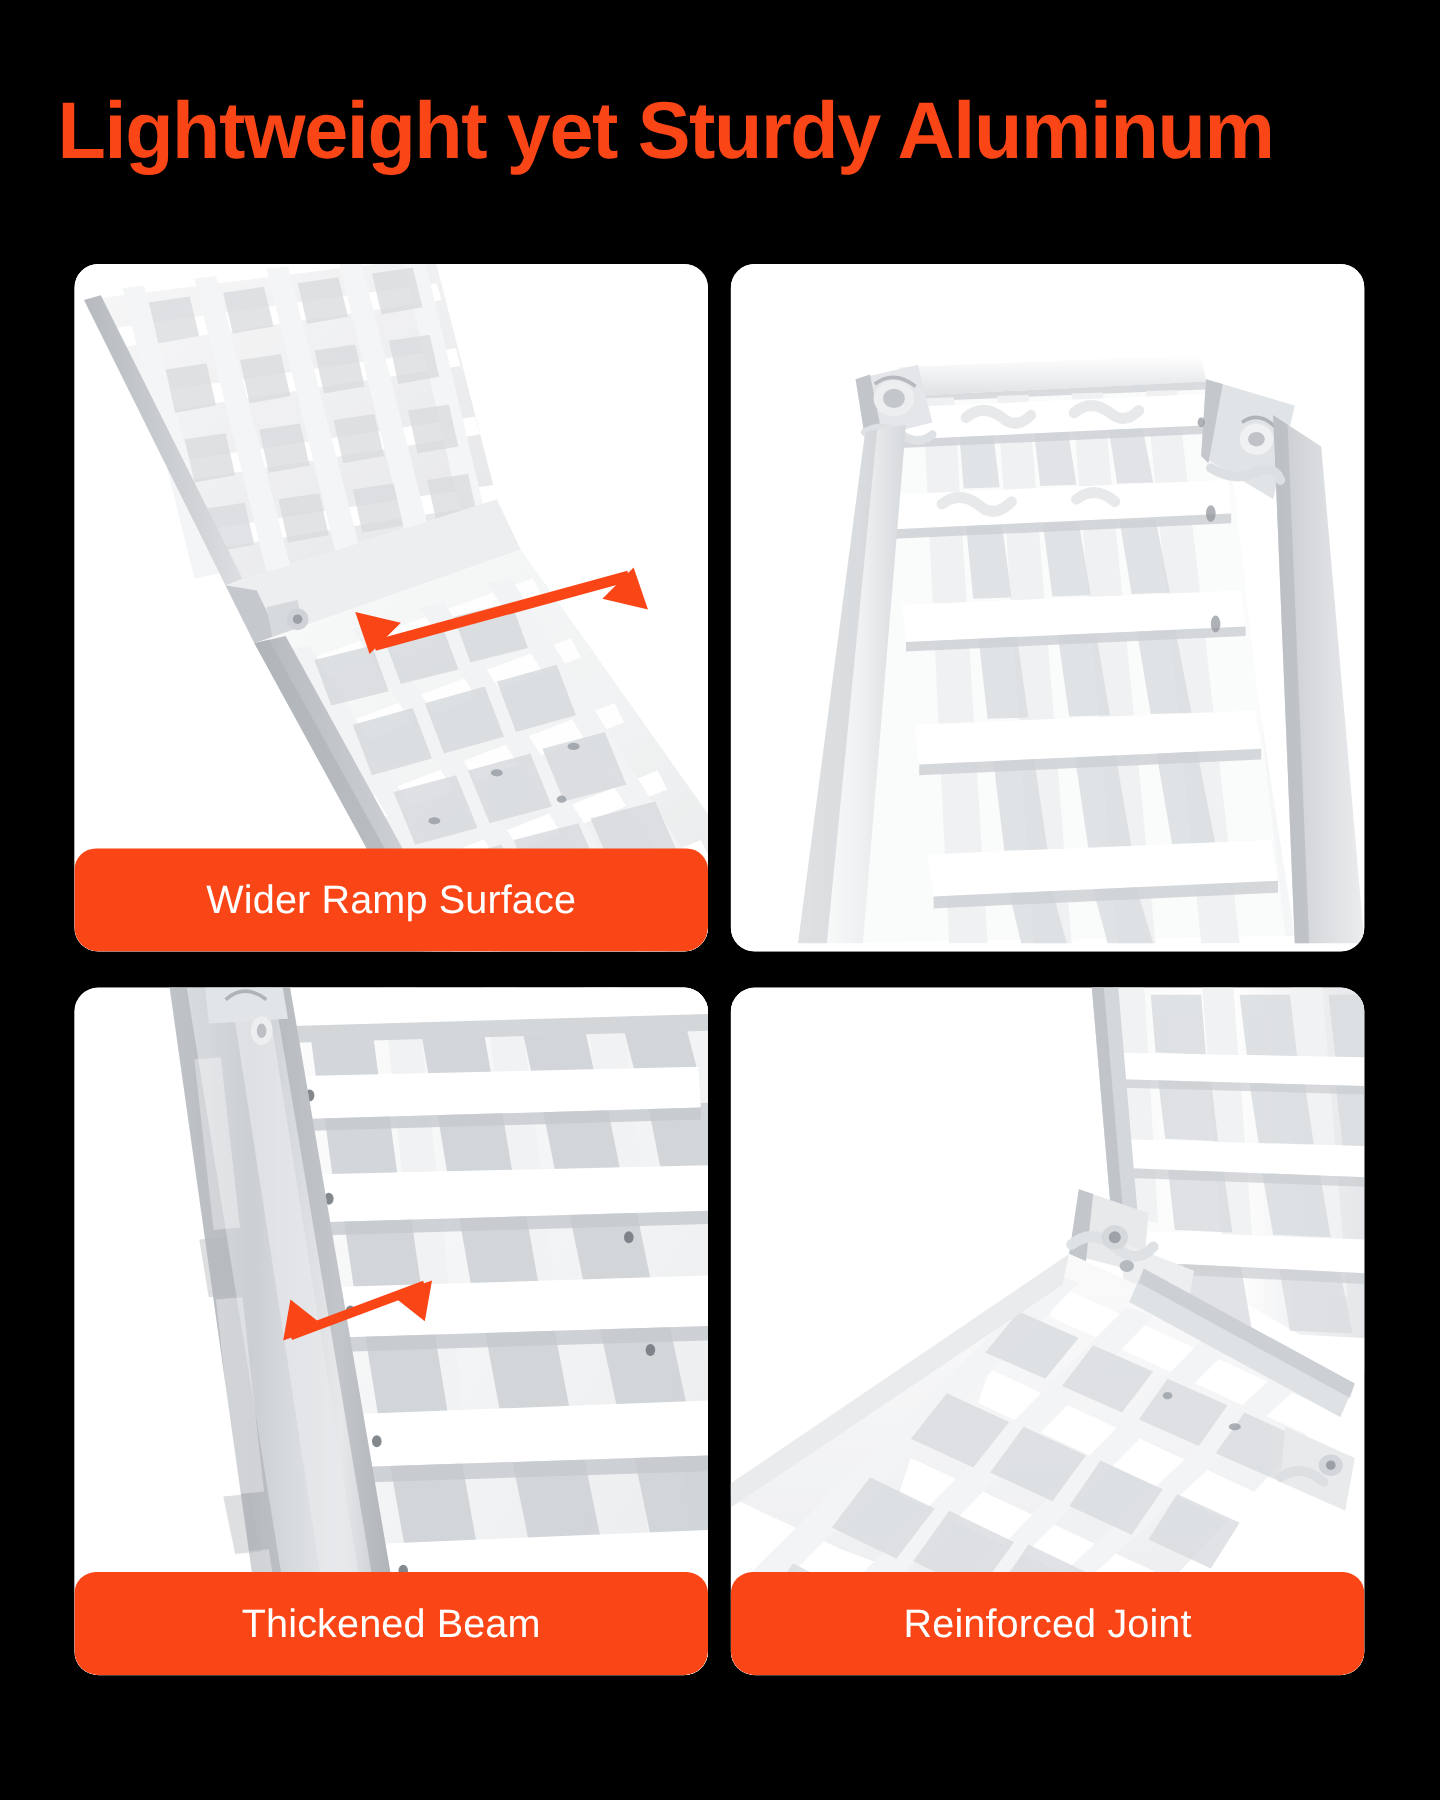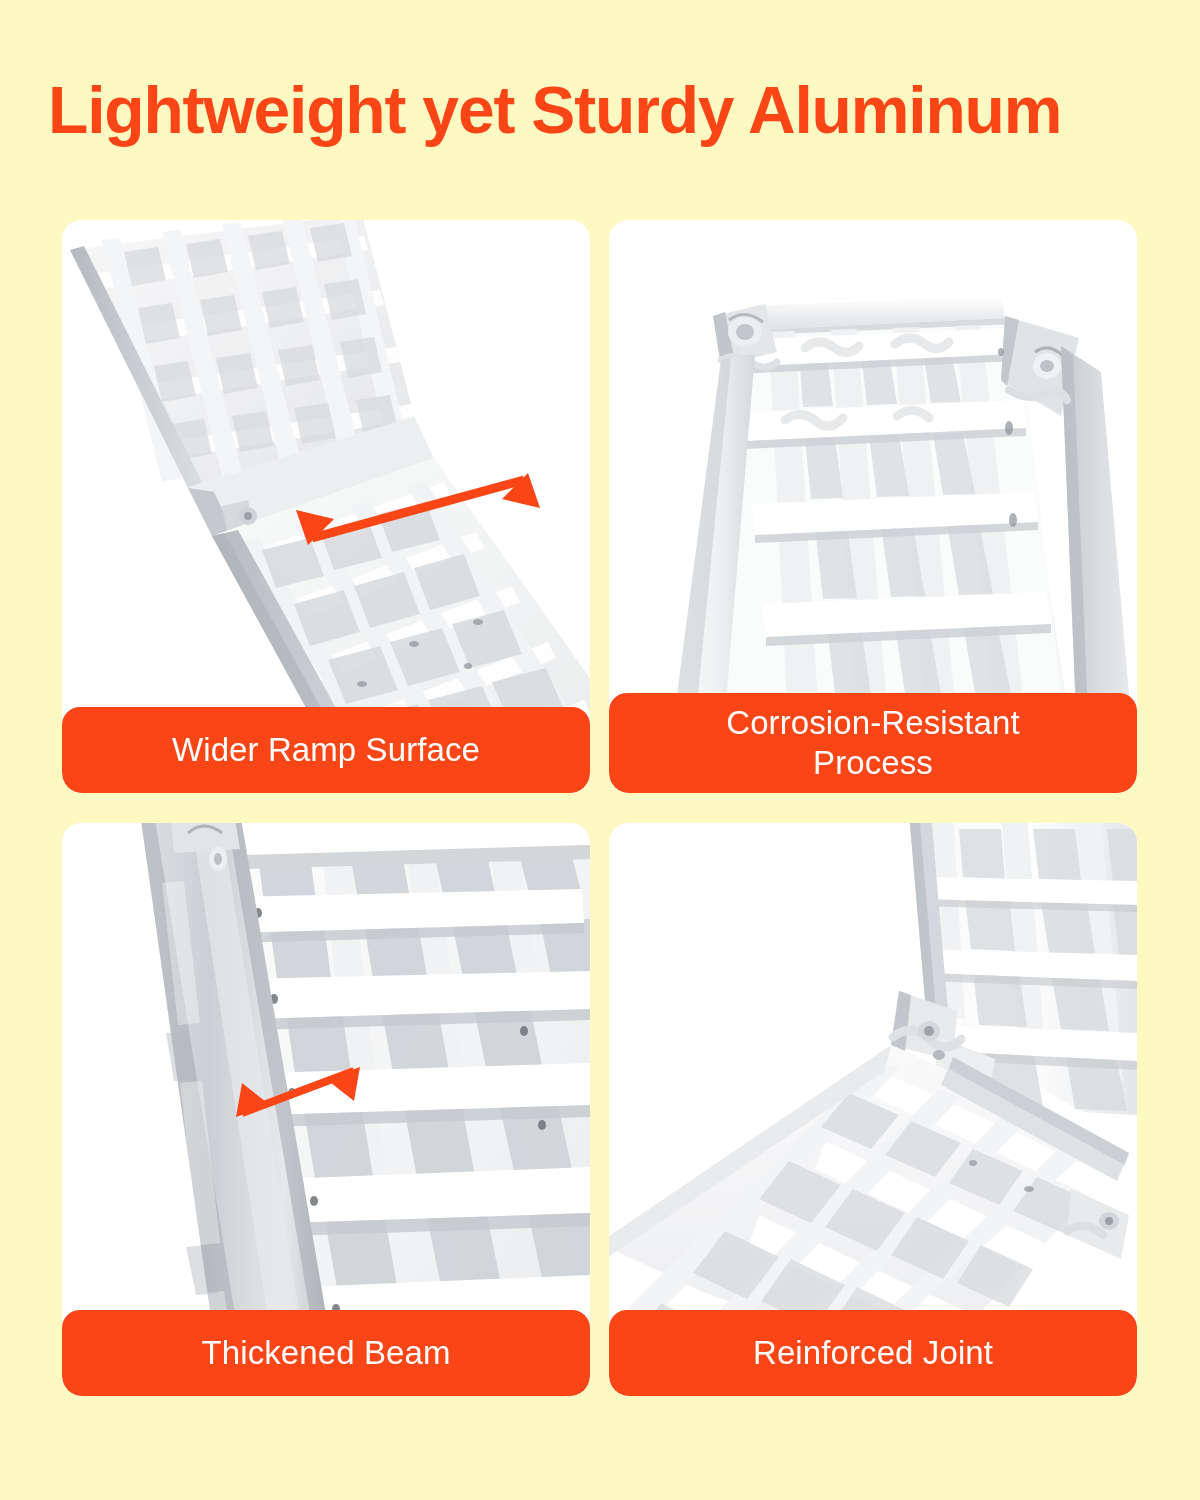--- a/index.html
+++ b/index.html
@@ -10,21 +10,21 @@
     width: 1200px;
     height: 1500px;
     background: #f7f7f7;
     font-family: "Liberation Sans", sans-serif;
     overflow: hidden;
   }
   .page {
     position: relative;
     width: 1200px;
     height: 1500px;
-    background: #fef9c3;
+    background: #000000;
   }
 
   
   .title {
     position: absolute;
     left: 48px;
     top: 74px;
     width: 1110px;
     font-size: 67px;
     line-height: 72px;
@@ -362,26 +362,20 @@
 
             <g fill="#8d9298" opacity="0.7">
               <ellipse cx="400" cy="208" rx="4" ry="7"></ellipse>
               <ellipse cx="392" cy="132" rx="3" ry="4"></ellipse>
               <ellipse cx="404" cy="300" rx="4" ry="7"></ellipse>
             </g>
           </g>
         </svg>
       </div>
 
-      <div class="label-bar two-line">
-        <span class="label-text">
-          <span>Corrosion-Resistant</span><br>
-          <span>Process</span>
-        </span>
-      </div>
     </div>
 
     <div class="card">
       <div class="card-media">
         <svg viewBox="0 0 528 573" preserveAspectRatio="xMidYMid slice">
           <defs>
             <linearGradient id="c4beam" x1="0" y1="0" x2="1" y2="0">
               <stop offset="0" stop-color="#dcdfe2"></stop>
               <stop offset="0.35" stop-color="#cbcfd3"></stop>
               <stop offset="0.72" stop-color="#e6e8ea"></stop>

